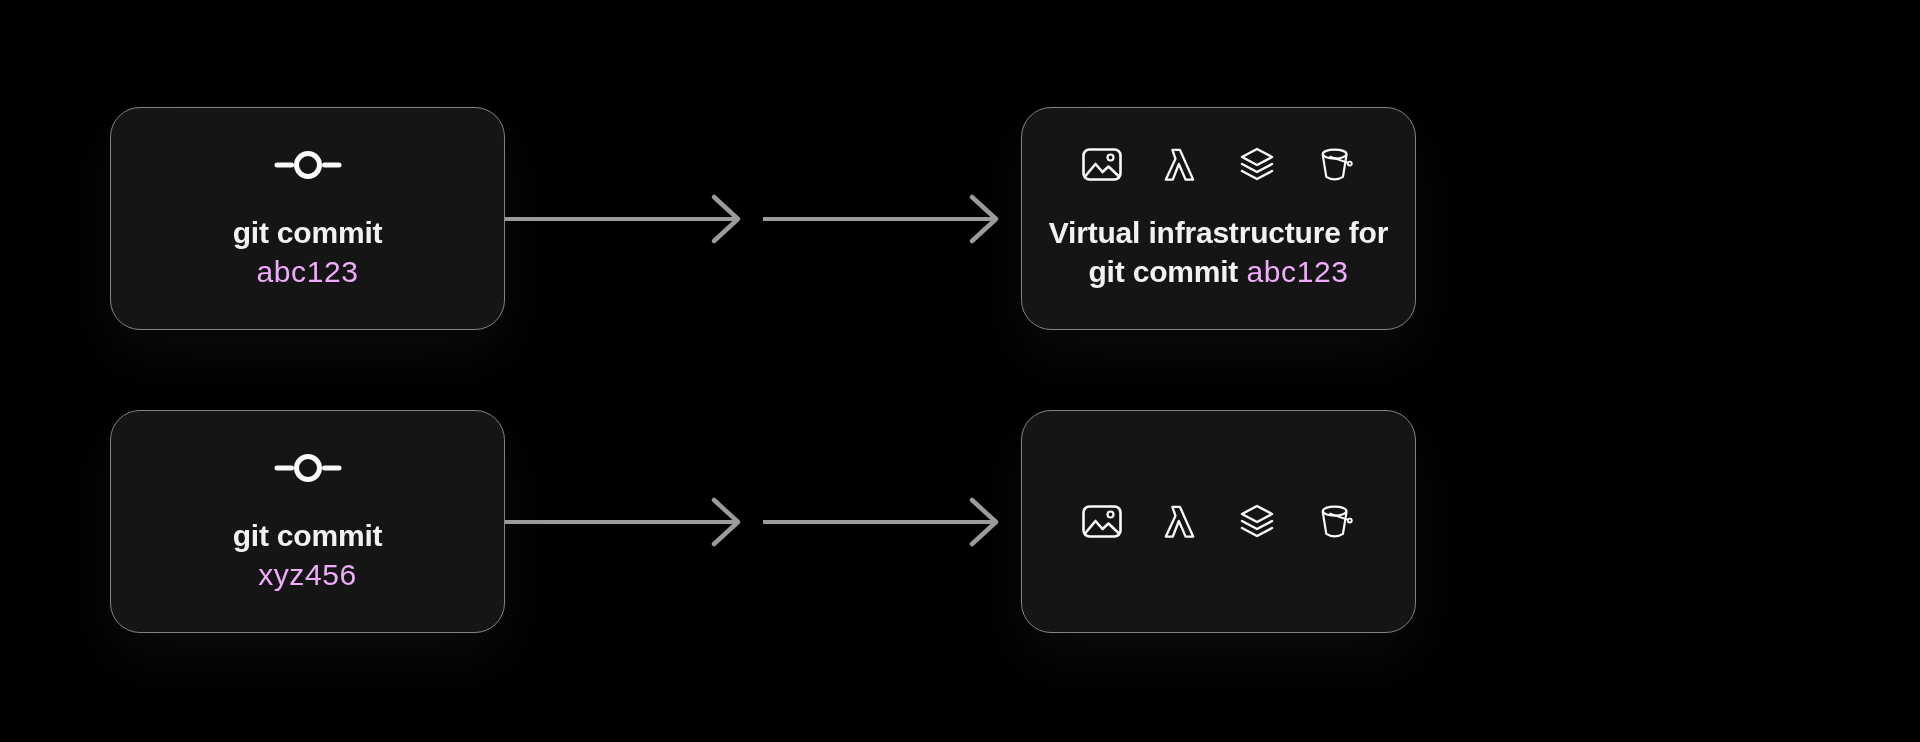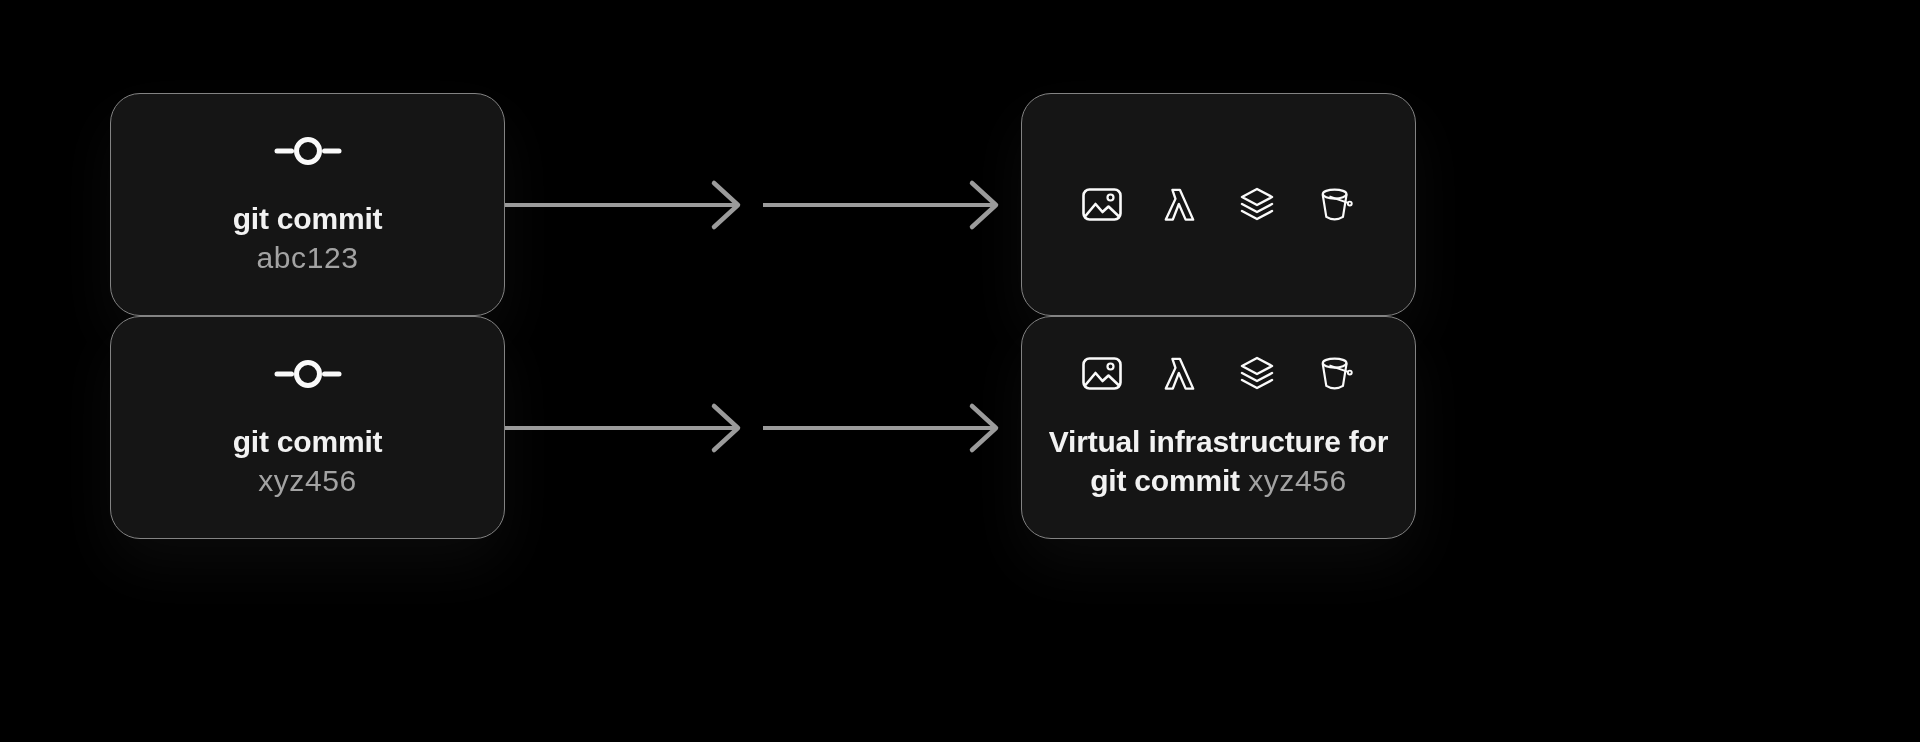--- a/index.html
+++ b/index.html
@@ -8,23 +8,24 @@
     position: relative;
     width: 1920px;
     height: 742px;
     background: #000000;
     overflow: hidden;
     font-family: "Liberation Sans", "DejaVu Sans", sans-serif;
   }
   .rows {
     position: absolute;
     left: 110px;
-    top: 93px;
+    top: 107px;
     display: flex;
     flex-direction: column;
+    gap: 80px;
   }
   .row {
     display: flex;
     align-items: center;
   }
   .card {
     width: 395px;
     height: 223px;
     background: #151515;
     border: 1.5px solid #838383;
@@ -43,21 +44,21 @@
     justify-content: center;
     gap: 41px;
   }
   .card-text {
     font-size: 30px;
     line-height: 39px;
     text-align: center;
     max-width: 352px;
   }
   .bold { font-weight: 700; color: #f2f2f2; letter-spacing: -0.2px; }
-  .hash { font-weight: 400; color: #a3a3a3; letter-spacing: 0.6px; }
+  .hash { font-weight: 400; color: #f0abfc; letter-spacing: 0.6px; }
   .arrowbox {
     width: 258px;
     height: 223px;
     display: flex;
     align-items: center;
     justify-content: center;
     flex: none;
   }
   .arrowbox svg { display: block; }
   svg { flex: none; }
@@ -114,20 +115,21 @@
             <path d="M5 17 L20 25 L35 17" fill="none" stroke="#fafafa" stroke-width="2.5" stroke-linejoin="round" stroke-linecap="round"></path>
             <path d="M5 24 L20 32 L35 24" fill="none" stroke="#fafafa" stroke-width="2.5" stroke-linejoin="round" stroke-linecap="round"></path>
           </svg>
           <svg width="38" height="36" viewBox="0 0 40 38">
             <ellipse cx="17.5" cy="7.5" rx="12.5" ry="4.8" fill="none" stroke="#fafafa" stroke-width="2.3"></ellipse>
             <path d="M5 8.5 L8.7 31.5 Q17.5 37 26.3 31.5 L30 8.5" fill="none" stroke="#fafafa" stroke-width="2.3" stroke-linecap="round"></path>
             <line x1="12" y1="10" x2="32.5" y2="17" stroke="#fafafa" stroke-width="2.1"></line>
             <circle cx="33.5" cy="17.5" r="2.1" fill="none" stroke="#fafafa" stroke-width="2"></circle>
           </svg>
         </div>
+        <p class="card-text"><span class="bold">Virtual infrastructure for git commit</span> <span class="hash">abc123</span></p>
       </article>
 
     </section>
 
     <section class="row">
 
       <article class="card">
         <div class="icon-slot">
           <svg width="68" height="30" viewBox="0 0 68 30">
             <circle cx="34" cy="15" r="11.5" fill="none" stroke="#fafafa" stroke-width="5"></circle>
@@ -171,19 +173,18 @@
             <path d="M5 17 L20 25 L35 17" fill="none" stroke="#fafafa" stroke-width="2.5" stroke-linejoin="round" stroke-linecap="round"></path>
             <path d="M5 24 L20 32 L35 24" fill="none" stroke="#fafafa" stroke-width="2.5" stroke-linejoin="round" stroke-linecap="round"></path>
           </svg>
           <svg width="38" height="36" viewBox="0 0 40 38">
             <ellipse cx="17.5" cy="7.5" rx="12.5" ry="4.8" fill="none" stroke="#fafafa" stroke-width="2.3"></ellipse>
             <path d="M5 8.5 L8.7 31.5 Q17.5 37 26.3 31.5 L30 8.5" fill="none" stroke="#fafafa" stroke-width="2.3" stroke-linecap="round"></path>
             <line x1="12" y1="10" x2="32.5" y2="17" stroke="#fafafa" stroke-width="2.1"></line>
             <circle cx="33.5" cy="17.5" r="2.1" fill="none" stroke="#fafafa" stroke-width="2"></circle>
           </svg>
         </div>
-        <p class="card-text"><span class="bold">Virtual infrastructure for git commit</span> <span class="hash">xyz456</span></p>
       </article>
 
     </section>
 
   </div>
 </div>
 
 </body></html>

